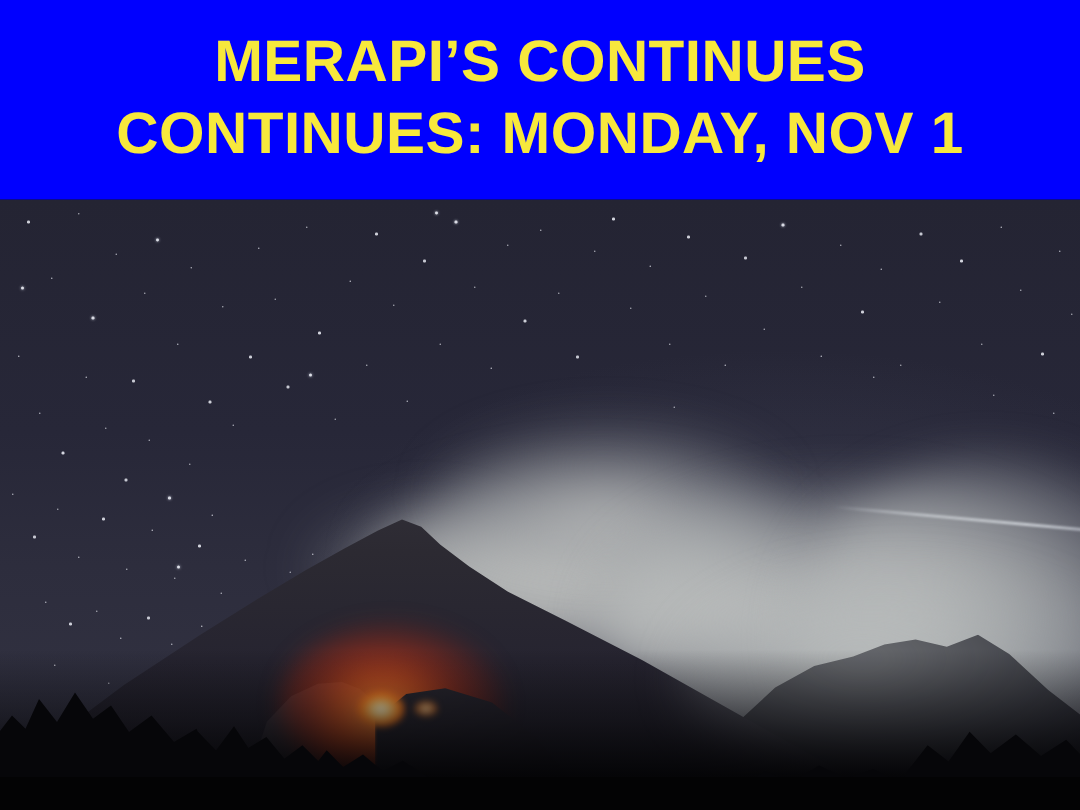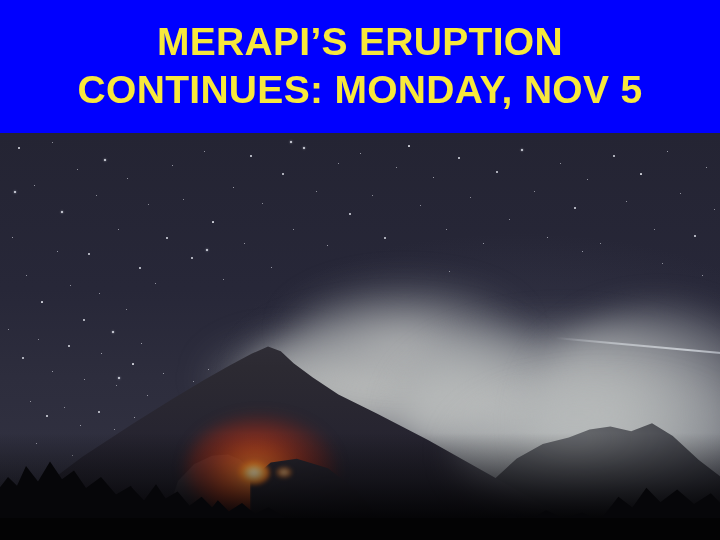--- a/index.html
+++ b/index.html
@@ -267,22 +267,22 @@
     width: 720px; height: 26px;
     background: #030304;
   }
 </style>
 </head>
 <body>
 
 <div id="slide">
 
   <div id="title-banner">
-    <div class="title-line" id="title-line-1">MERAPI’S ERUPTION</div>
-    <div class="title-line" id="title-line-2">CONTINUES: MONDAY, NOV 5</div>
+    <div class="title-line" id="title-line-1">MERAPI’S CONTINUES</div>
+    <div class="title-line" id="title-line-2">CONTINUES: MONDAY, NOV 1</div>
   </div>
 
   <div id="photo">
 
     <div id="sky"></div>
     <div id="stars">
         <div class="star" style="left: 18px; top: 14px; width: 1.6px; height: 1.6px; opacity: 0.91;"></div>
         <div class="star" style="left: 34px; top: 52px; width: 1.3px; height: 1.3px; opacity: 0.805;"></div>
         <div class="star" style="left: 52px; top: 9px; width: 1.1px; height: 1.1px; opacity: 0.735;"></div>
         <div class="star" style="left: 61px; top: 78px; width: 1.8px; height: 1.8px; opacity: 0.98; box-shadow: rgba(230, 235, 250, 0.85) 0px 0px 2px;"></div>

